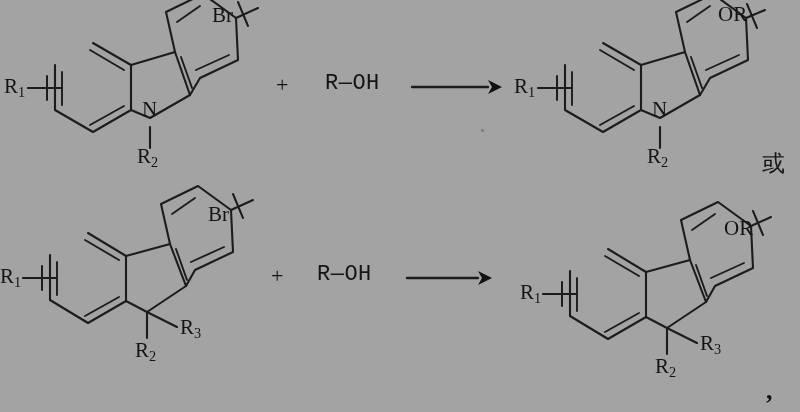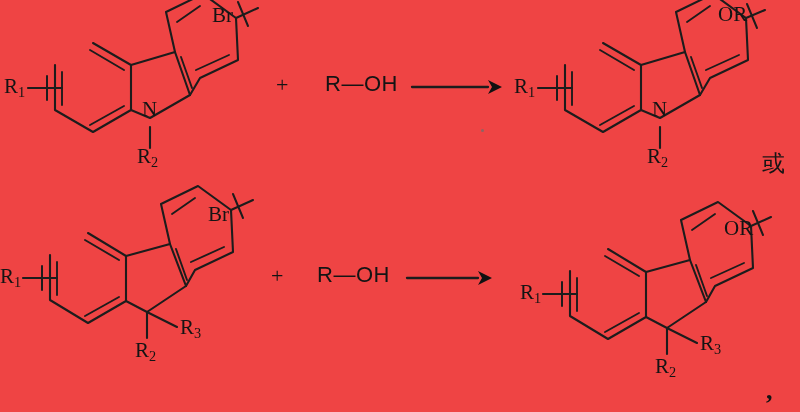--- a/index.html
+++ b/index.html
@@ -8,21 +8,21 @@
     background: #ffffff;
   }
   body {
     font-family: "Liberation Serif", "DejaVu Serif", serif;
     color: #1a1a1a;
   }
   #scheme-root {
     position: relative;
     width: 800px;
     height: 412px;
-    background: #ef4444;
+    background: #a3a3a3;
     overflow: hidden;
   }
   .rxn-row {
     position: absolute;
     left: 0;
     width: 800px;
   }
   #row-carbazole { top: 0; height: 200px; }
   #row-fluorene  { top: 200px; height: 212px; }
 
@@ -70,21 +70,21 @@
   .plus-sign {
     position: absolute;
     font-size: 22px;
     font-family: "Liberation Serif", "DejaVu Serif", serif;
     color: #141414;
   }
   .reagent-text {
     position: absolute;
     font-size: 22px;
     letter-spacing: 0.5px;
-    font-family: Liberation Sans, sans-serif;
+    font-family: Liberation Mono, monospace;
     color: #141414;
     white-space: nowrap;
   }
   .cjk-conn {
     position: absolute;
     font-family: "DejaVu Sans", sans-serif;
     font-size: 23px;
     color: #141414;
   }
   .trailing-punct {

